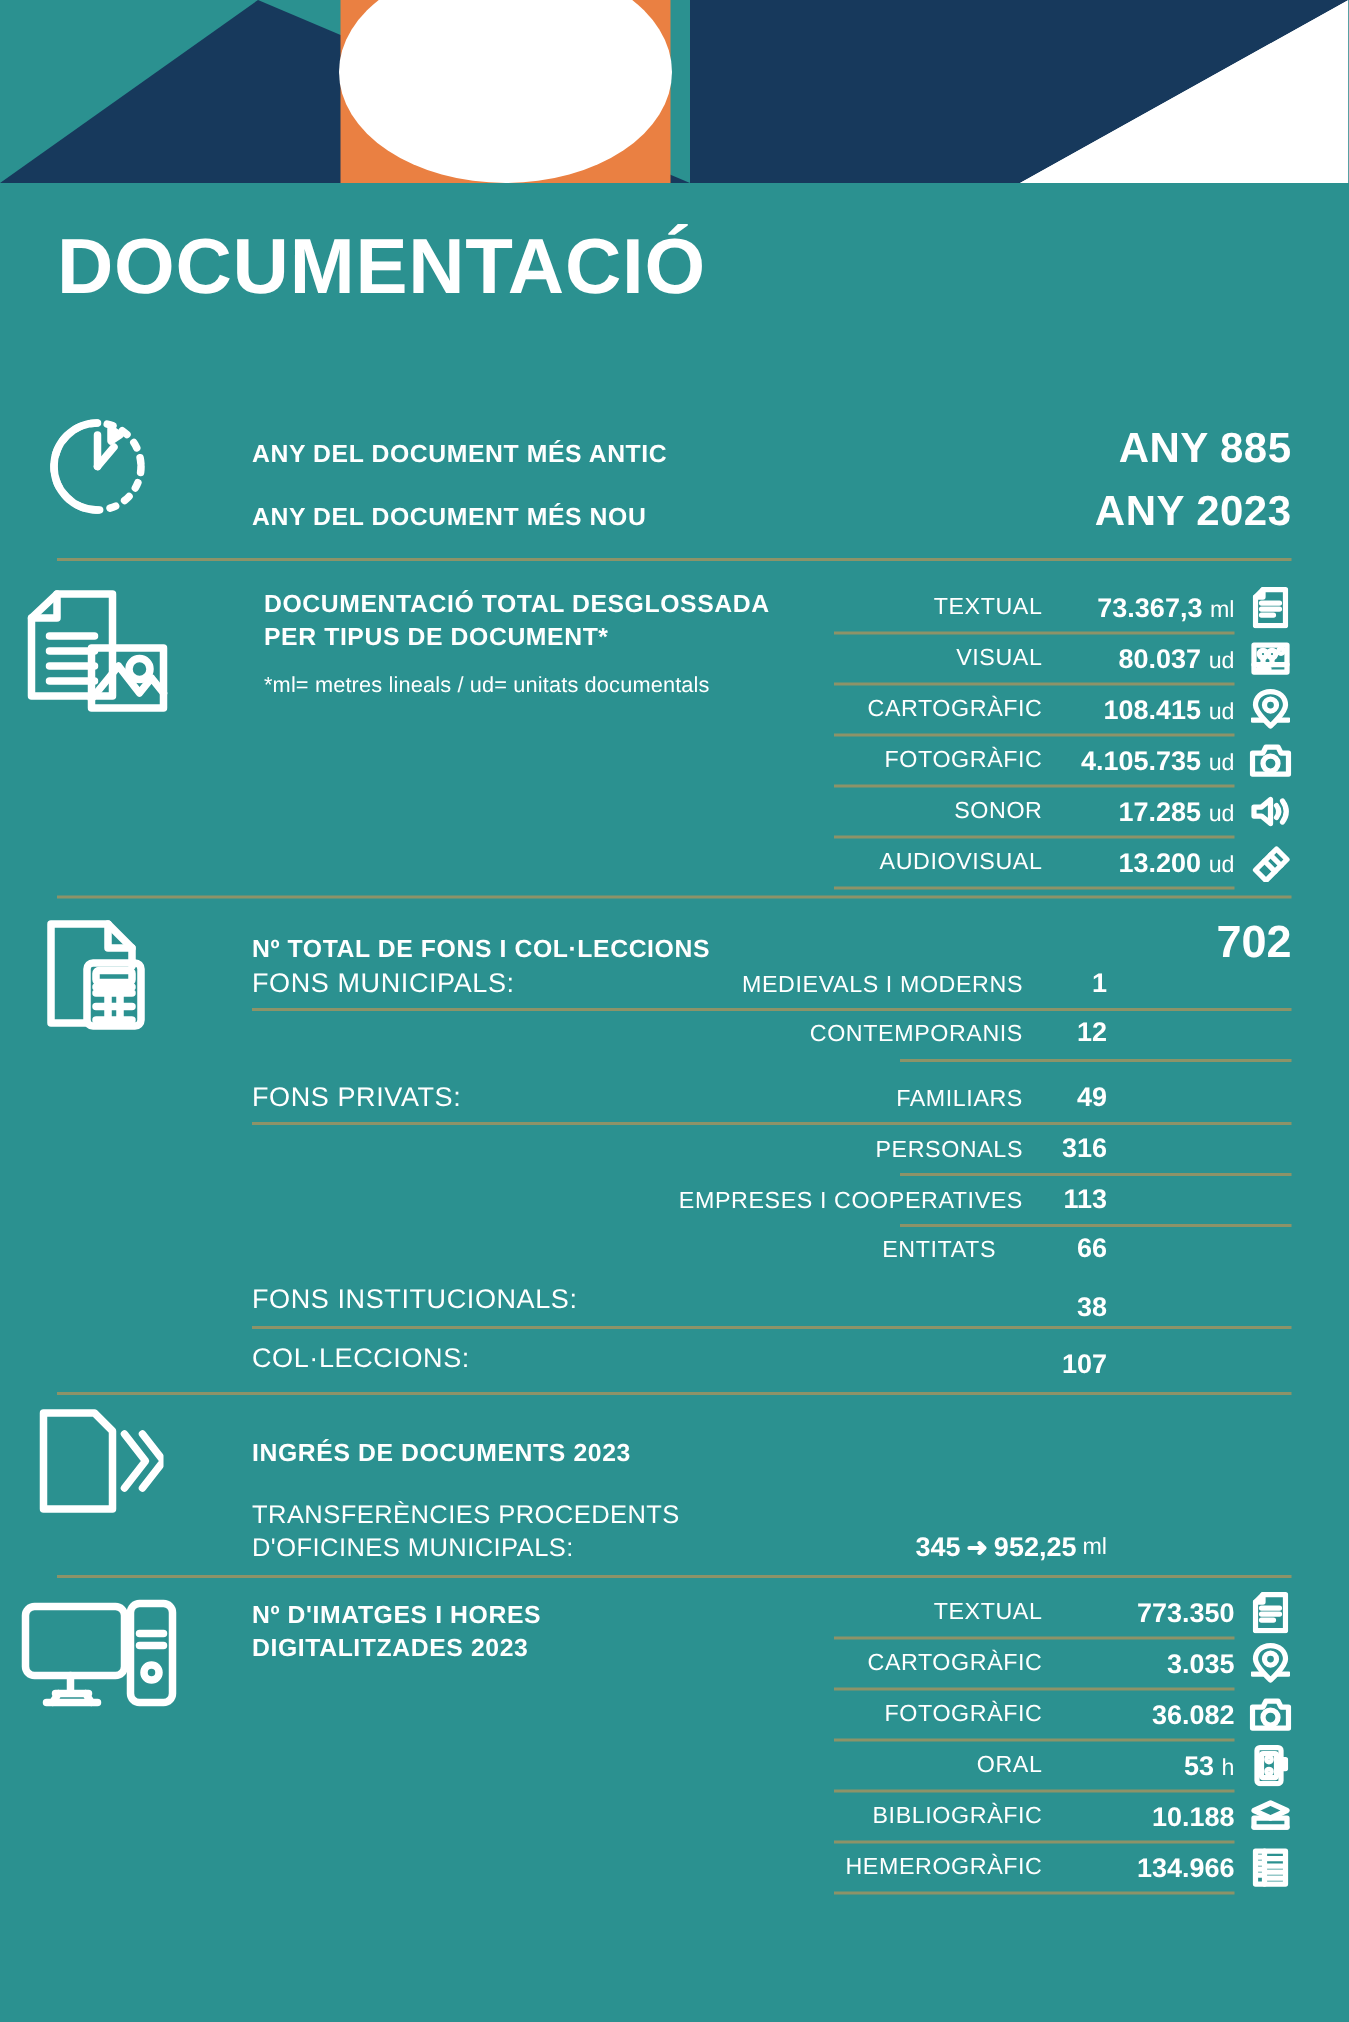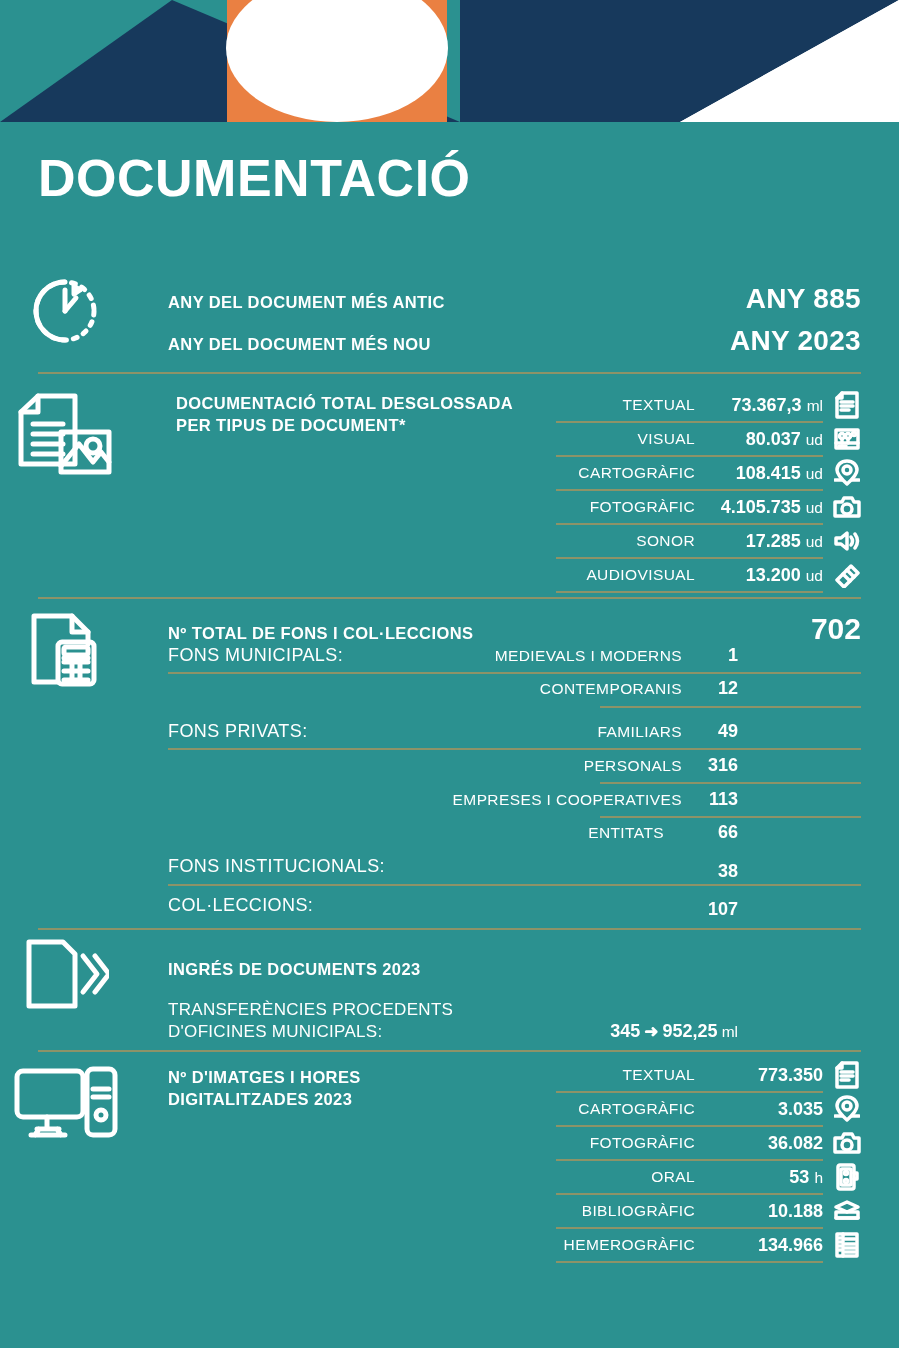--- a/index.html
+++ b/index.html
@@ -324,20 +324,21 @@
       <path class="stroke" d="M48 74 L66 52 L80 70 L88 60 L96 70"></path>
       <circle class="stroke" cx="80" cy="54" r="7"></circle>
     </svg>
   </div>
 
   <div class="section" style="top:392px; left:176px; width:380px;">
     <div class="heading">
       <span>DOCUMENTACIÓ TOTAL DESGLOSSADA</span><br>
       <span>PER TIPUS DE DOCUMENT*</span>
     </div>
+    <div class="subnote">*ml= metres lineals / ud= unitats documentals</div>
   </div>
 
   <div class="stat-list" style="top:388px; left:556px; width:305px;">
 
     <div class="stat-row">
       <span class="stat-name">TEXTUAL</span>
       <span class="stat-val"><span>73.367,3</span> <span class="unit">ml</span></span>
       <span class="stat-ico">
         <svg width="24" height="28" viewBox="0 0 24 28">
             <path class="stroke-thin" d="M2 7 L7 2 L22 2 L22 26 L2 26 Z"></path>

